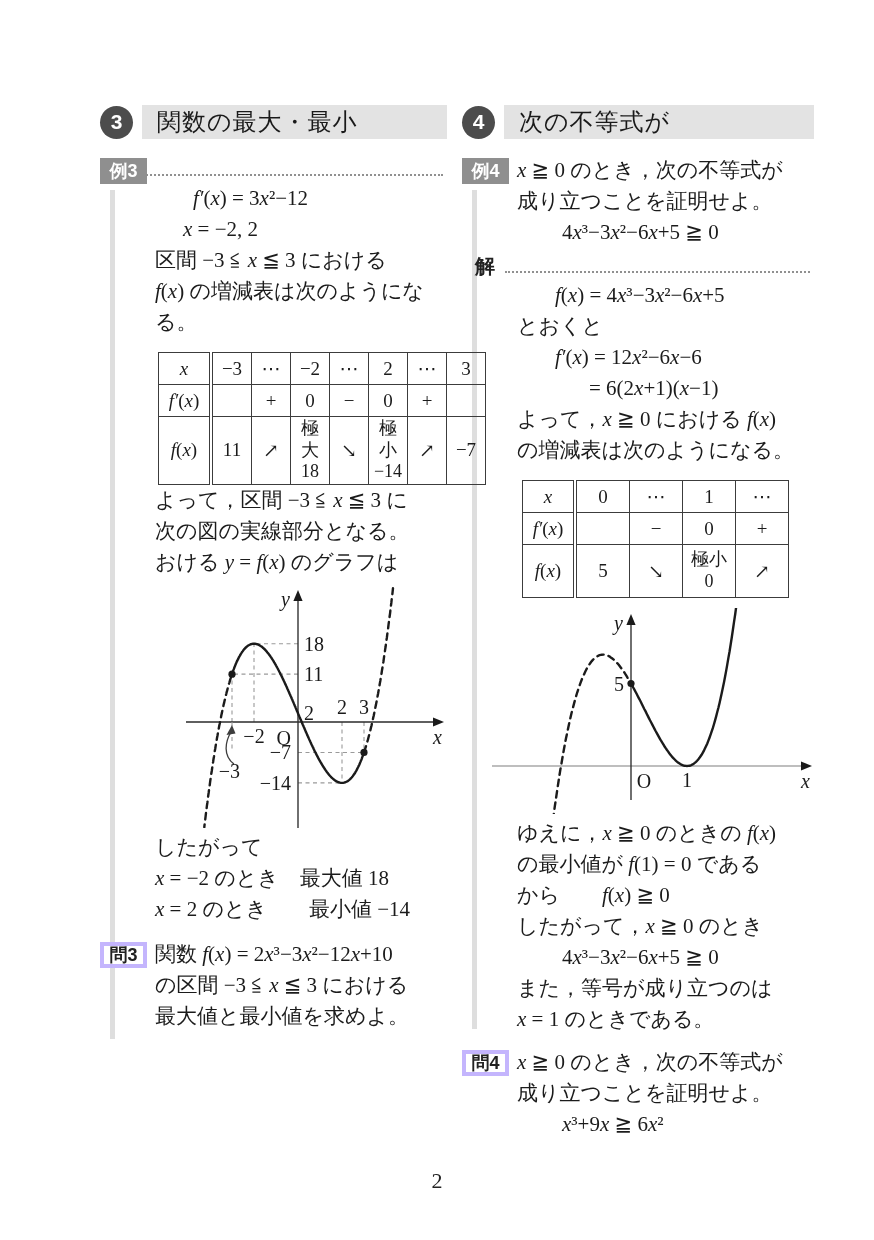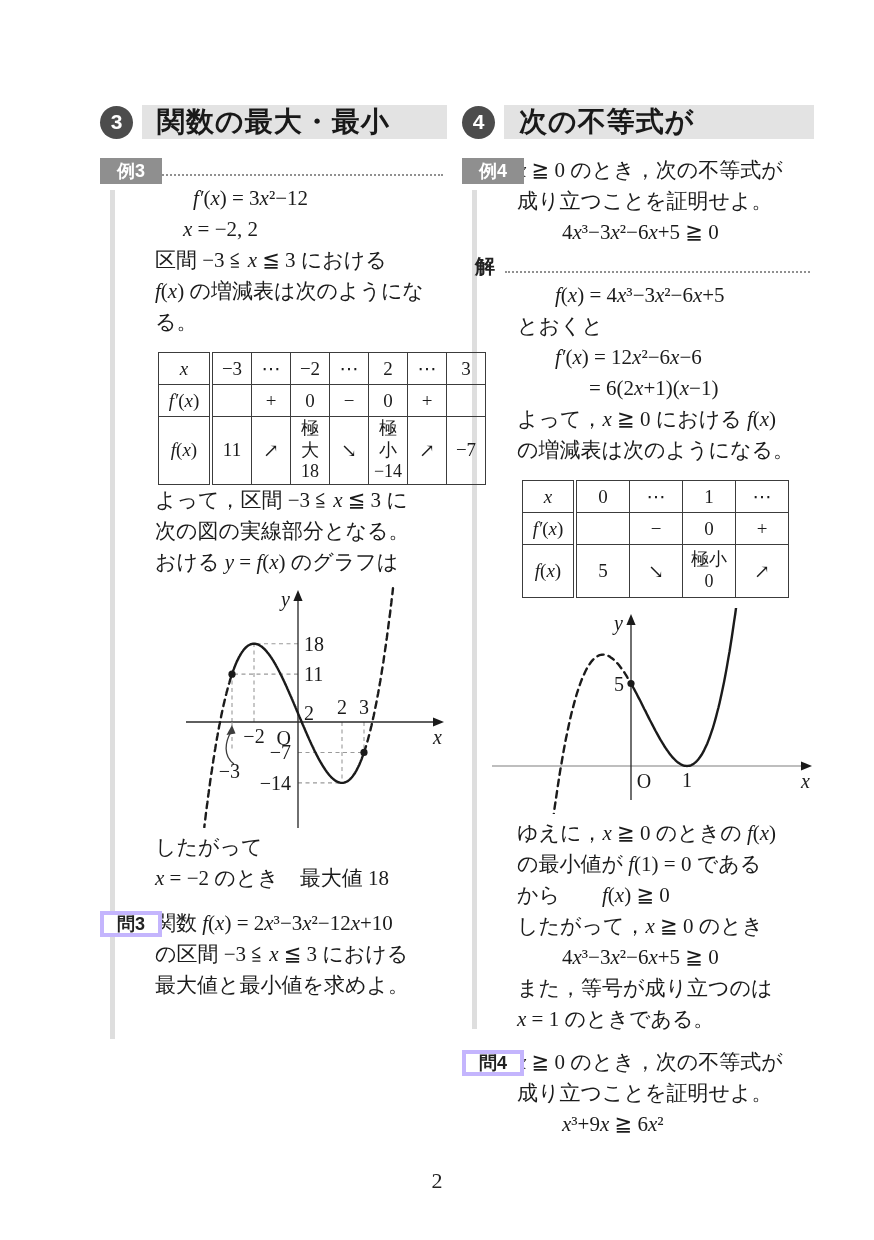--- a/index.html
+++ b/index.html
@@ -11,28 +11,28 @@
   .col{position:absolute;top:105px;}
   .col-left{left:100px;width:347px;}
   .col-right{left:462px;width:352px;}
 
   
   .sec{display:flex;align-items:center;height:34px;}
   .sec-circle{width:33px;height:33px;border-radius:50%;background:#4c4c4c;color:#fff;
     font-family:"Liberation Sans","DejaVu Sans",sans-serif;font-weight:bold;font-size:21px;
     display:flex;align-items:center;justify-content:center;flex:none;}
   .sec-bar{flex:1;background:#e3e3e3;height:34px;margin-left:9px;display:flex;align-items:center;padding-left:15px;}
-  .sec-title{font-family:"Liberation Sans","DejaVu Sans",sans-serif;font-weight:bold;font-size:28px;color:#191919;letter-spacing:1px;}
+  .sec-title{font-family:"Liberation Sans","DejaVu Sans",sans-serif;font-weight:normal;font-size:24px;color:#191919;letter-spacing:1px;}
 
   
   .rail{position:absolute;width:5px;background:#dedede;}
 
   
   .block{position:relative;}
-  .badge{position:absolute;left:0;top:3px;width:62px;height:26px;box-sizing:border-box;
+  .badge{position:absolute;left:0;top:3px;width:47px;height:26px;box-sizing:border-box;
     display:flex;align-items:center;justify-content:center;
     font-family:"Liberation Sans","DejaVu Sans",sans-serif;font-weight:bold;font-size:18px;}
   .badge-rei{background:#8f8f8f;color:#fff;}
   .badge-toi{background:#fff;border:4px solid #c4b5fd;color:#222;}
   .btext{margin-left:55px;}
 
   .line{font-size:21px;line-height:31px;height:31px;white-space:pre;}
   .ind-a{padding-left:38px;}
   .ind-b{padding-left:28px;}
   .ind-c{padding-left:72px;}
@@ -175,20 +175,21 @@
       <text x="234" y="128" text-anchor="middle" class="gl">3</text>
       <line x1="102" y1="136" x2="102" y2="164" stroke="#9a9a9a" stroke-width="1.1" stroke-dasharray="4 3.5" fill="none"></line>
       <path d="M 104 178 C 93 170 95 156 101 146" fill="none" stroke="#3d3d3d" stroke-width="1.3"></path>
       <polygon points="102,139 96.5,149 105.5,147.5" fill="#3d3d3d"></polygon>
       <text x="110" y="192" text-anchor="end" class="gl">−3</text>
     </svg>
 
   <div class="sol concl">
     <div class="line m">したがって</div>
     <div class="line m"><i>x</i> = −2 のとき　最大値 18</div>
+    <div class="line m"><i>x</i> = 2 のとき　　最小値 −14</div>
   </div>
 
   <div class="block prob">
     <span class="badge badge-toi">問3</span>
     <div class="btext">
       <div class="line m">関数 <i>f</i>(<i>x</i>) = 2<i>x</i>³−3<i>x</i>²−12<i>x</i>+10</div>
       <div class="line m">の区間 −3 ≦ <i>x</i> ≦ 3 における</div>
       <div class="line m">最大値と最小値を求めよ。</div>
     </div>
   </div>

